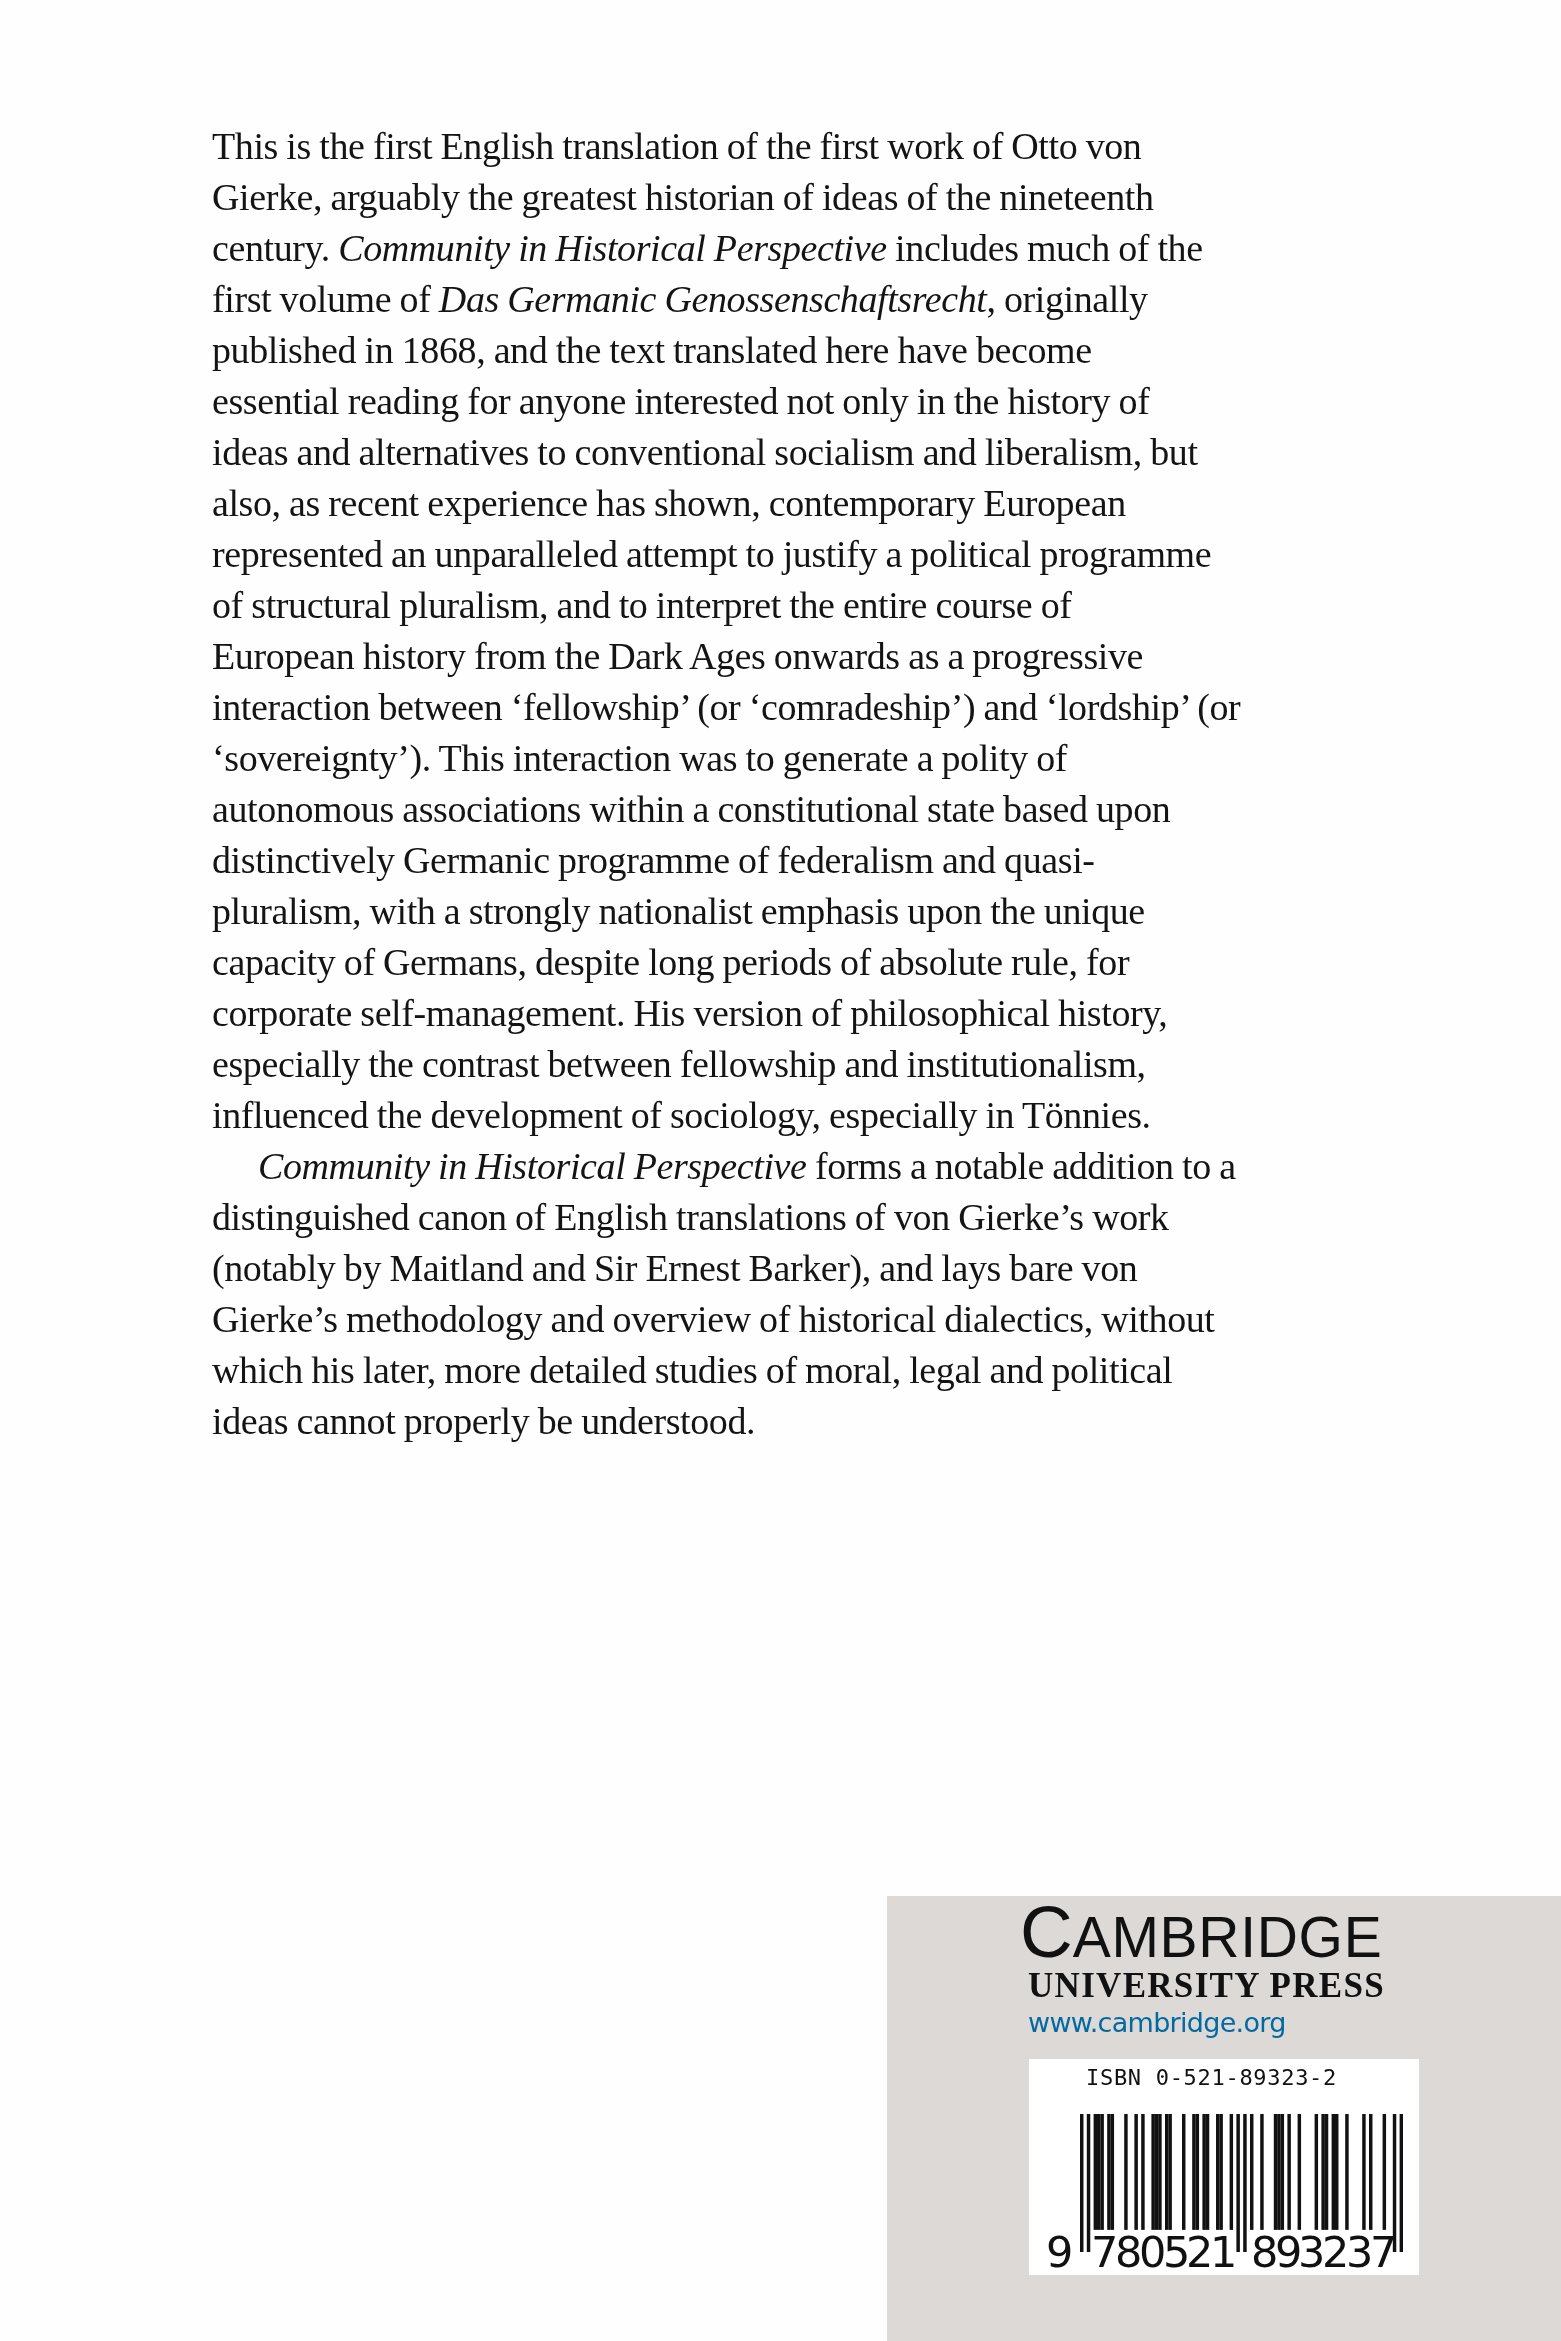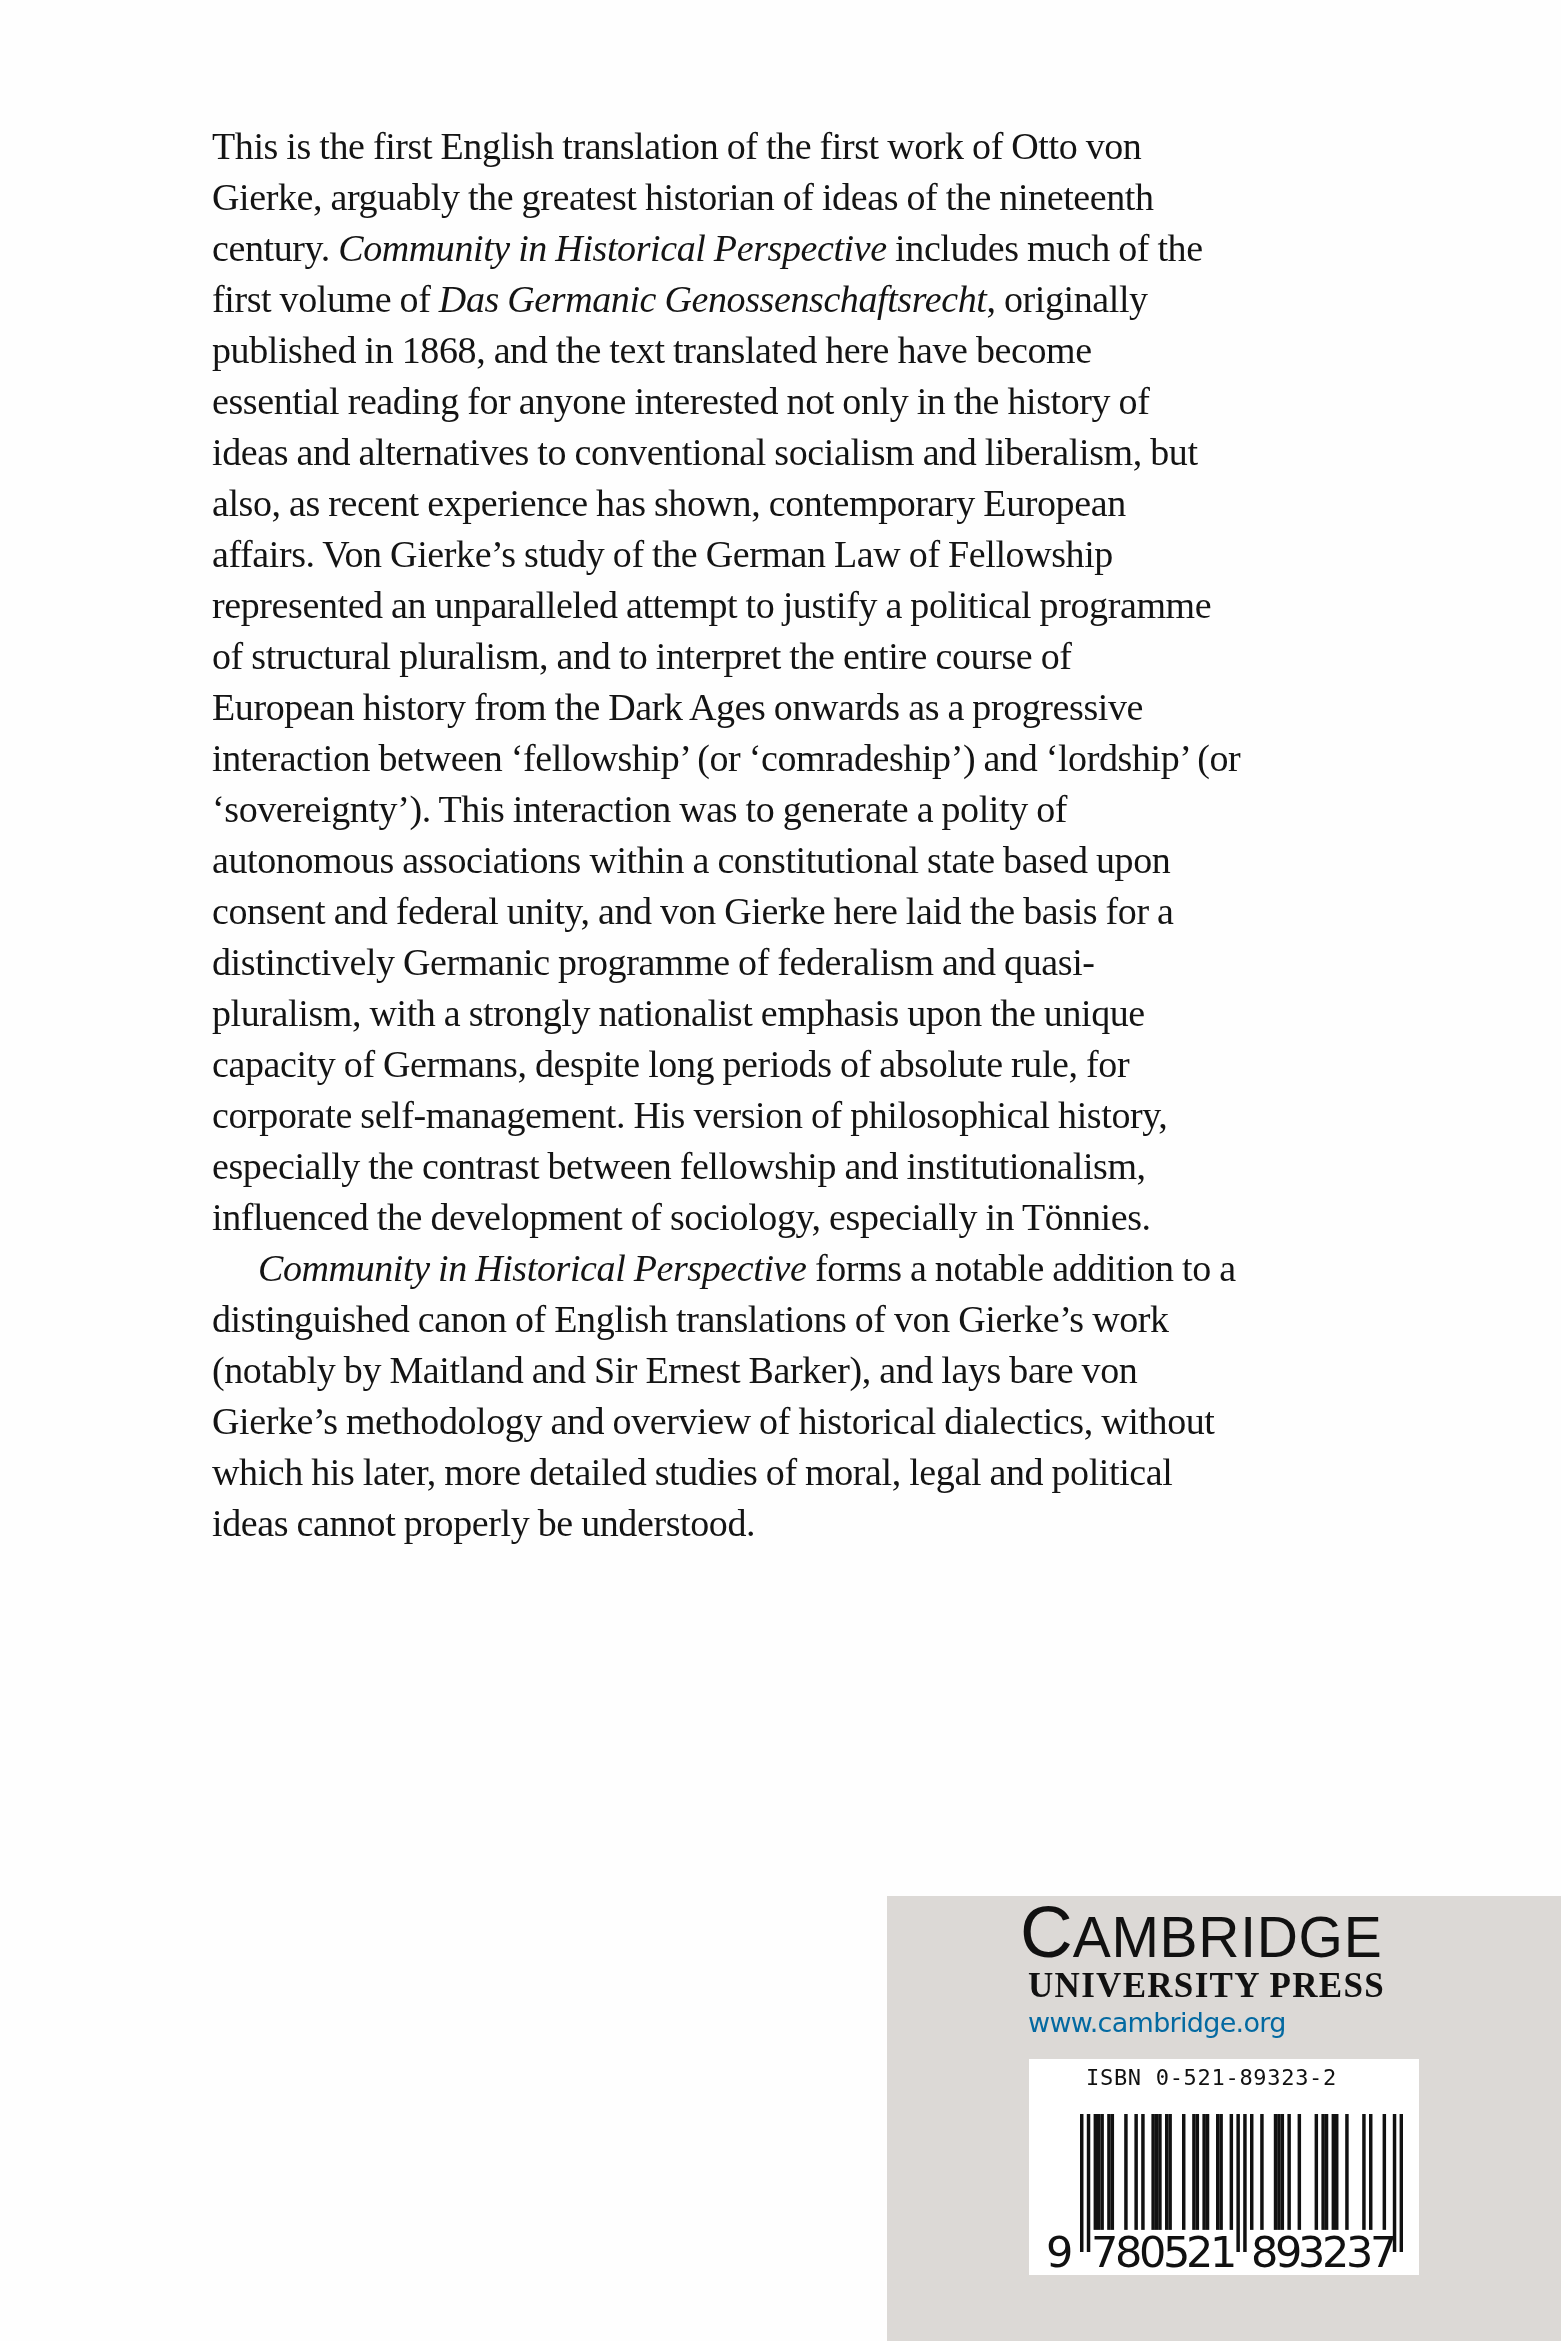--- a/index.html
+++ b/index.html
@@ -69,28 +69,26 @@
 <div class="blurb">
   <p class="p1">
       <span class="line"><span>This is the first English translation of the first work of Otto von</span></span>
       <span class="line"><span>Gierke, arguably the greatest historian of ideas of the nineteenth</span></span>
       <span class="line"><span>century. </span><em>Community in Historical Perspective</em><span> includes much of the</span></span>
       <span class="line"><span>first volume of </span><em>Das Germanic Genossenschaftsrecht</em><span>, originally</span></span>
       <span class="line"><span>published in 1868, and the text translated here have become</span></span>
       <span class="line"><span>essential reading for anyone interested not only in the history of</span></span>
       <span class="line"><span>ideas and alternatives to conventional socialism and liberalism, but</span></span>
       <span class="line"><span>also, as recent experience has shown, contemporary European</span></span>
-      <span class="line"><span>affairs. Von Gierke’s study of the German Law of Fellowship</span></span>
       <span class="line"><span>represented an unparalleled attempt to justify a political programme</span></span>
       <span class="line"><span>of structural pluralism, and to interpret the entire course of</span></span>
       <span class="line"><span>European history from the Dark Ages onwards as a progressive</span></span>
       <span class="line"><span>interaction between ‘fellowship’ (or ‘comradeship’) and ‘lordship’ (or</span></span>
       <span class="line"><span>‘sovereignty’). This interaction was to generate a polity of</span></span>
       <span class="line"><span>autonomous associations within a constitutional state based upon</span></span>
-      <span class="line"><span>consent and federal unity, and von Gierke here laid the basis for a</span></span>
       <span class="line"><span>distinctively Germanic programme of federalism and quasi-</span></span>
       <span class="line"><span>pluralism, with a strongly nationalist emphasis upon the unique</span></span>
       <span class="line"><span>capacity of Germans, despite long periods of absolute rule, for</span></span>
       <span class="line"><span>corporate self-management. His version of philosophical history,</span></span>
       <span class="line"><span>especially the contrast between fellowship and institutionalism,</span></span>
       <span class="line"><span>influenced the development of sociology, especially in Tönnies.</span></span>
     </p>
   <p class="p2">
       <span class="line"><em>Community in Historical Perspective</em><span> forms a notable addition to a</span></span>
       <span class="line"><span>distinguished canon of English translations of von Gierke’s work</span></span>

